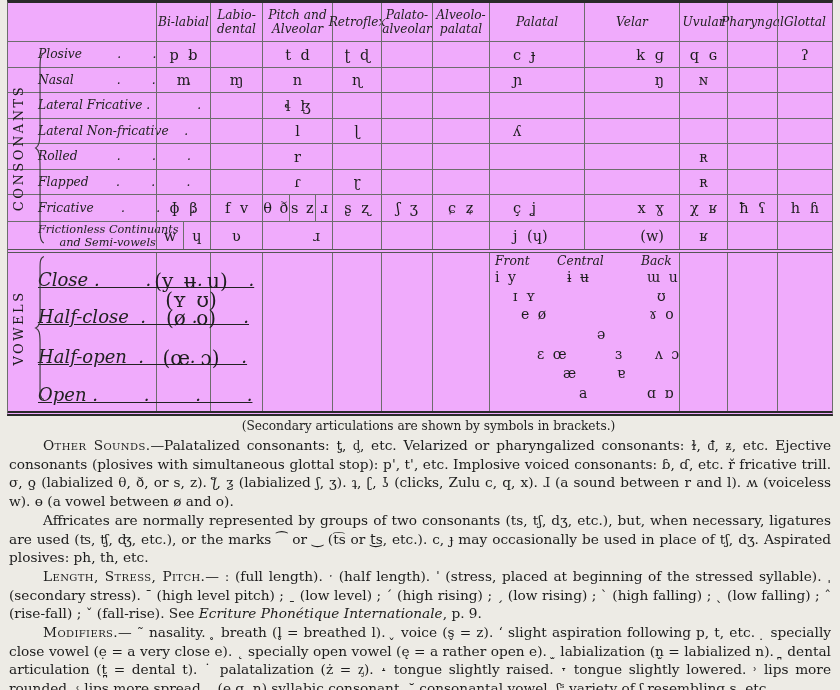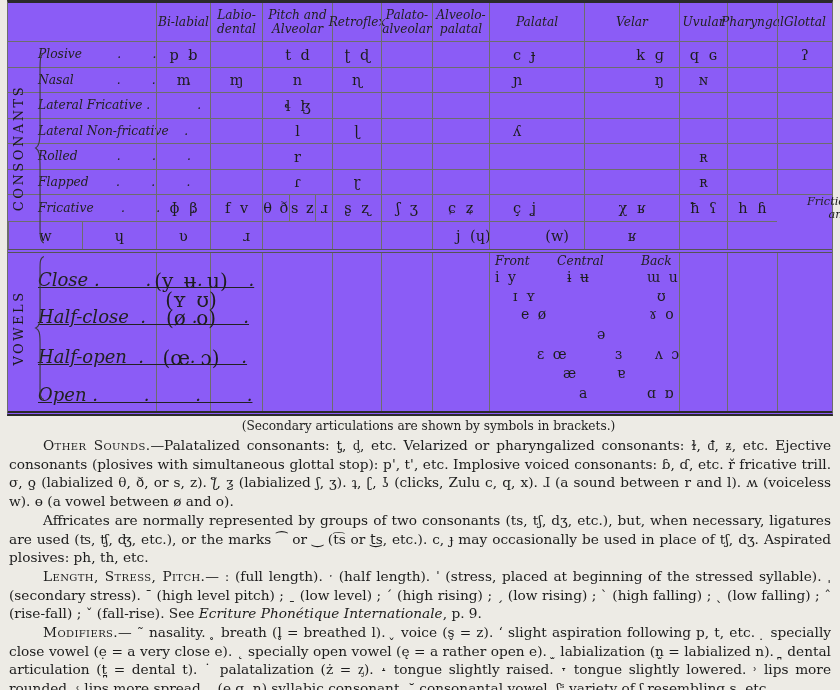--- a/index.html
+++ b/index.html
@@ -9,21 +9,21 @@
     font-family:"DejaVu Serif","DejaVu Sans",serif;
   }
   .title{
     text-align:center;font-weight:bold;font-size:20px;line-height:24px;
     margin:6px 0 5px 0;letter-spacing:1px;word-spacing:13px;color:#141414;
   }
   #chart{
     position:relative;margin-left:7px;width:824px;
     border-top:3px solid #2a2a2a;border-bottom:5px double #2a2a2a;
     border-left:1px solid #6d6d6d;border-right:1px solid #6d6d6d;
-    background:#8b5cf6;
+    background:#f0abfc;
   }
   #ctable{display:grid;}
   .hcell{
     font-style:italic;font-size:12.2px;line-height:1.15;
     display:flex;align-items:center;justify-content:center;text-align:center;
     white-space:pre-line;color:#222;
   }
   .bl{border-left:1px solid #6d6d6d;}
   .bt{border-top:1px solid #6d6d6d;}
   .lcell{
@@ -161,20 +161,21 @@
         <div class="cell bl bt"></div>
         <div class="cell bl bt"></div>
         <div class="lcell bt">Fricative       .        .        .</div>
         <div class="cell bl bt">ɸ β</div>
         <div class="cell bl bt">f v</div>
         <div class="cell bl bt"><div class="sub">θ ð</div><div class="sub subl">s z</div><div class="sub subl narrow">ɹ</div></div>
         <div class="cell bl bt">ʂ ʐ</div>
         <div class="cell bl bt">ʃ ʒ</div>
         <div class="cell bl bt">ɕ ʑ</div>
         <div class="cell bl bt aL">ç ʝ</div>
+        <div class="cell bl bt aR">x ɣ</div>
         <div class="cell bl bt">χ ʁ</div>
         <div class="cell bl bt">ħ ʕ</div>
         <div class="cell bl bt">h ɦ</div>
         <div class="lcell bt small">Frictionless Continuants
       and Semi-vowels</div>
         <div class="cell bl bt"><div class="sub">w</div><div class="sub subl">ɥ</div></div>
         <div class="cell bl bt">ʋ</div>
         <div class="cell bl bt aR2">ɹ</div>
         <div class="cell bl bt"></div>
         <div class="cell bl bt"></div>

